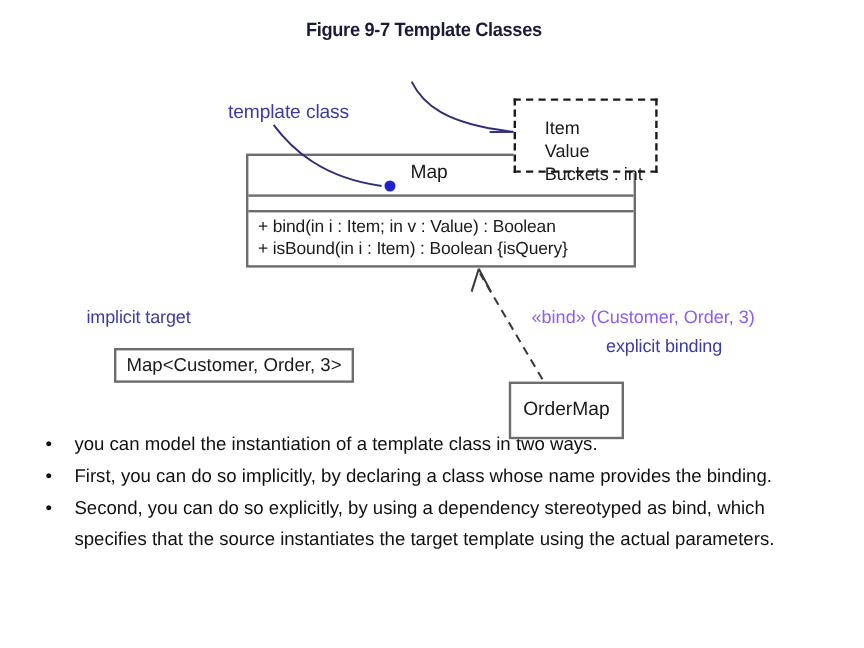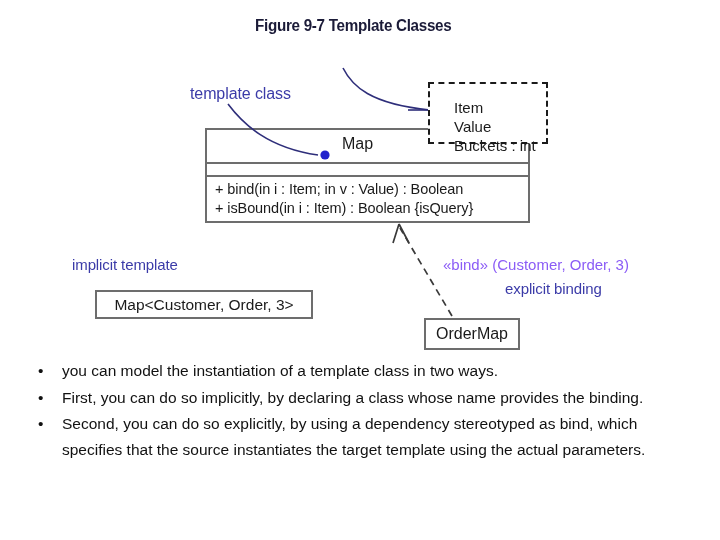--- a/index.html
+++ b/index.html
@@ -116,41 +116,41 @@
     line-height: 19px;
     color: #1a1a1a;
     white-space: nowrap;
     letter-spacing: -0.1px;
   }
 
   
   #implicit-binding-box {
     left: 95px;
     top: 290px;
-    width: 218px;
+    width: 200px;
     height: 29px;
     border: 2px solid #6d6d6d;
     box-sizing: border-box;
     background: #ffffff;
     display: flex;
     align-items: center;
     justify-content: center;
   }
   #implicit-binding-name {
     font-size: 15.5px;
     color: #1a1a1a;
     white-space: nowrap;
   }
 
   
   #ordermap-box {
     left: 424px;
     top: 318px;
     width: 96px;
-    height: 32px;
+    height: 48px;
     border: 2px solid #6d6d6d;
     box-sizing: border-box;
     background: #ffffff;
     display: flex;
     align-items: center;
     justify-content: center;
     z-index: 3;
   }
   #ordermap-name {
     font-size: 16px;
@@ -210,21 +210,21 @@
 
     <line x1="452" y1="316" x2="400" y2="228" stroke="#3a3a3a" stroke-width="1.7" stroke-dasharray="7,5"></line>
     <path d="M 399 224 L 409 243 M 399 224 L 393 243" fill="none" stroke="#3a3a3a" stroke-width="1.7"></path>
   </svg>
 
   <div class="abs" id="figure-title">Figure 9-7 Template Classes</div>
 
 
   <div class="abs annot" id="label-template-class">template class</div>
 
-  <div class="abs annot" id="label-implicit-binding">implicit template</div>
+  <div class="abs annot" id="label-implicit-binding">implicit target</div>
 
   <div class="abs annot" id="label-explicit-binding">explicit binding</div>
 
   <div class="abs" id="template-parameters-box">
     <ul id="template-parameters-list">
       <li>Item</li>
       <li>Value</li>
       <li>Buckets : int</li>
     </ul>
   </div>

